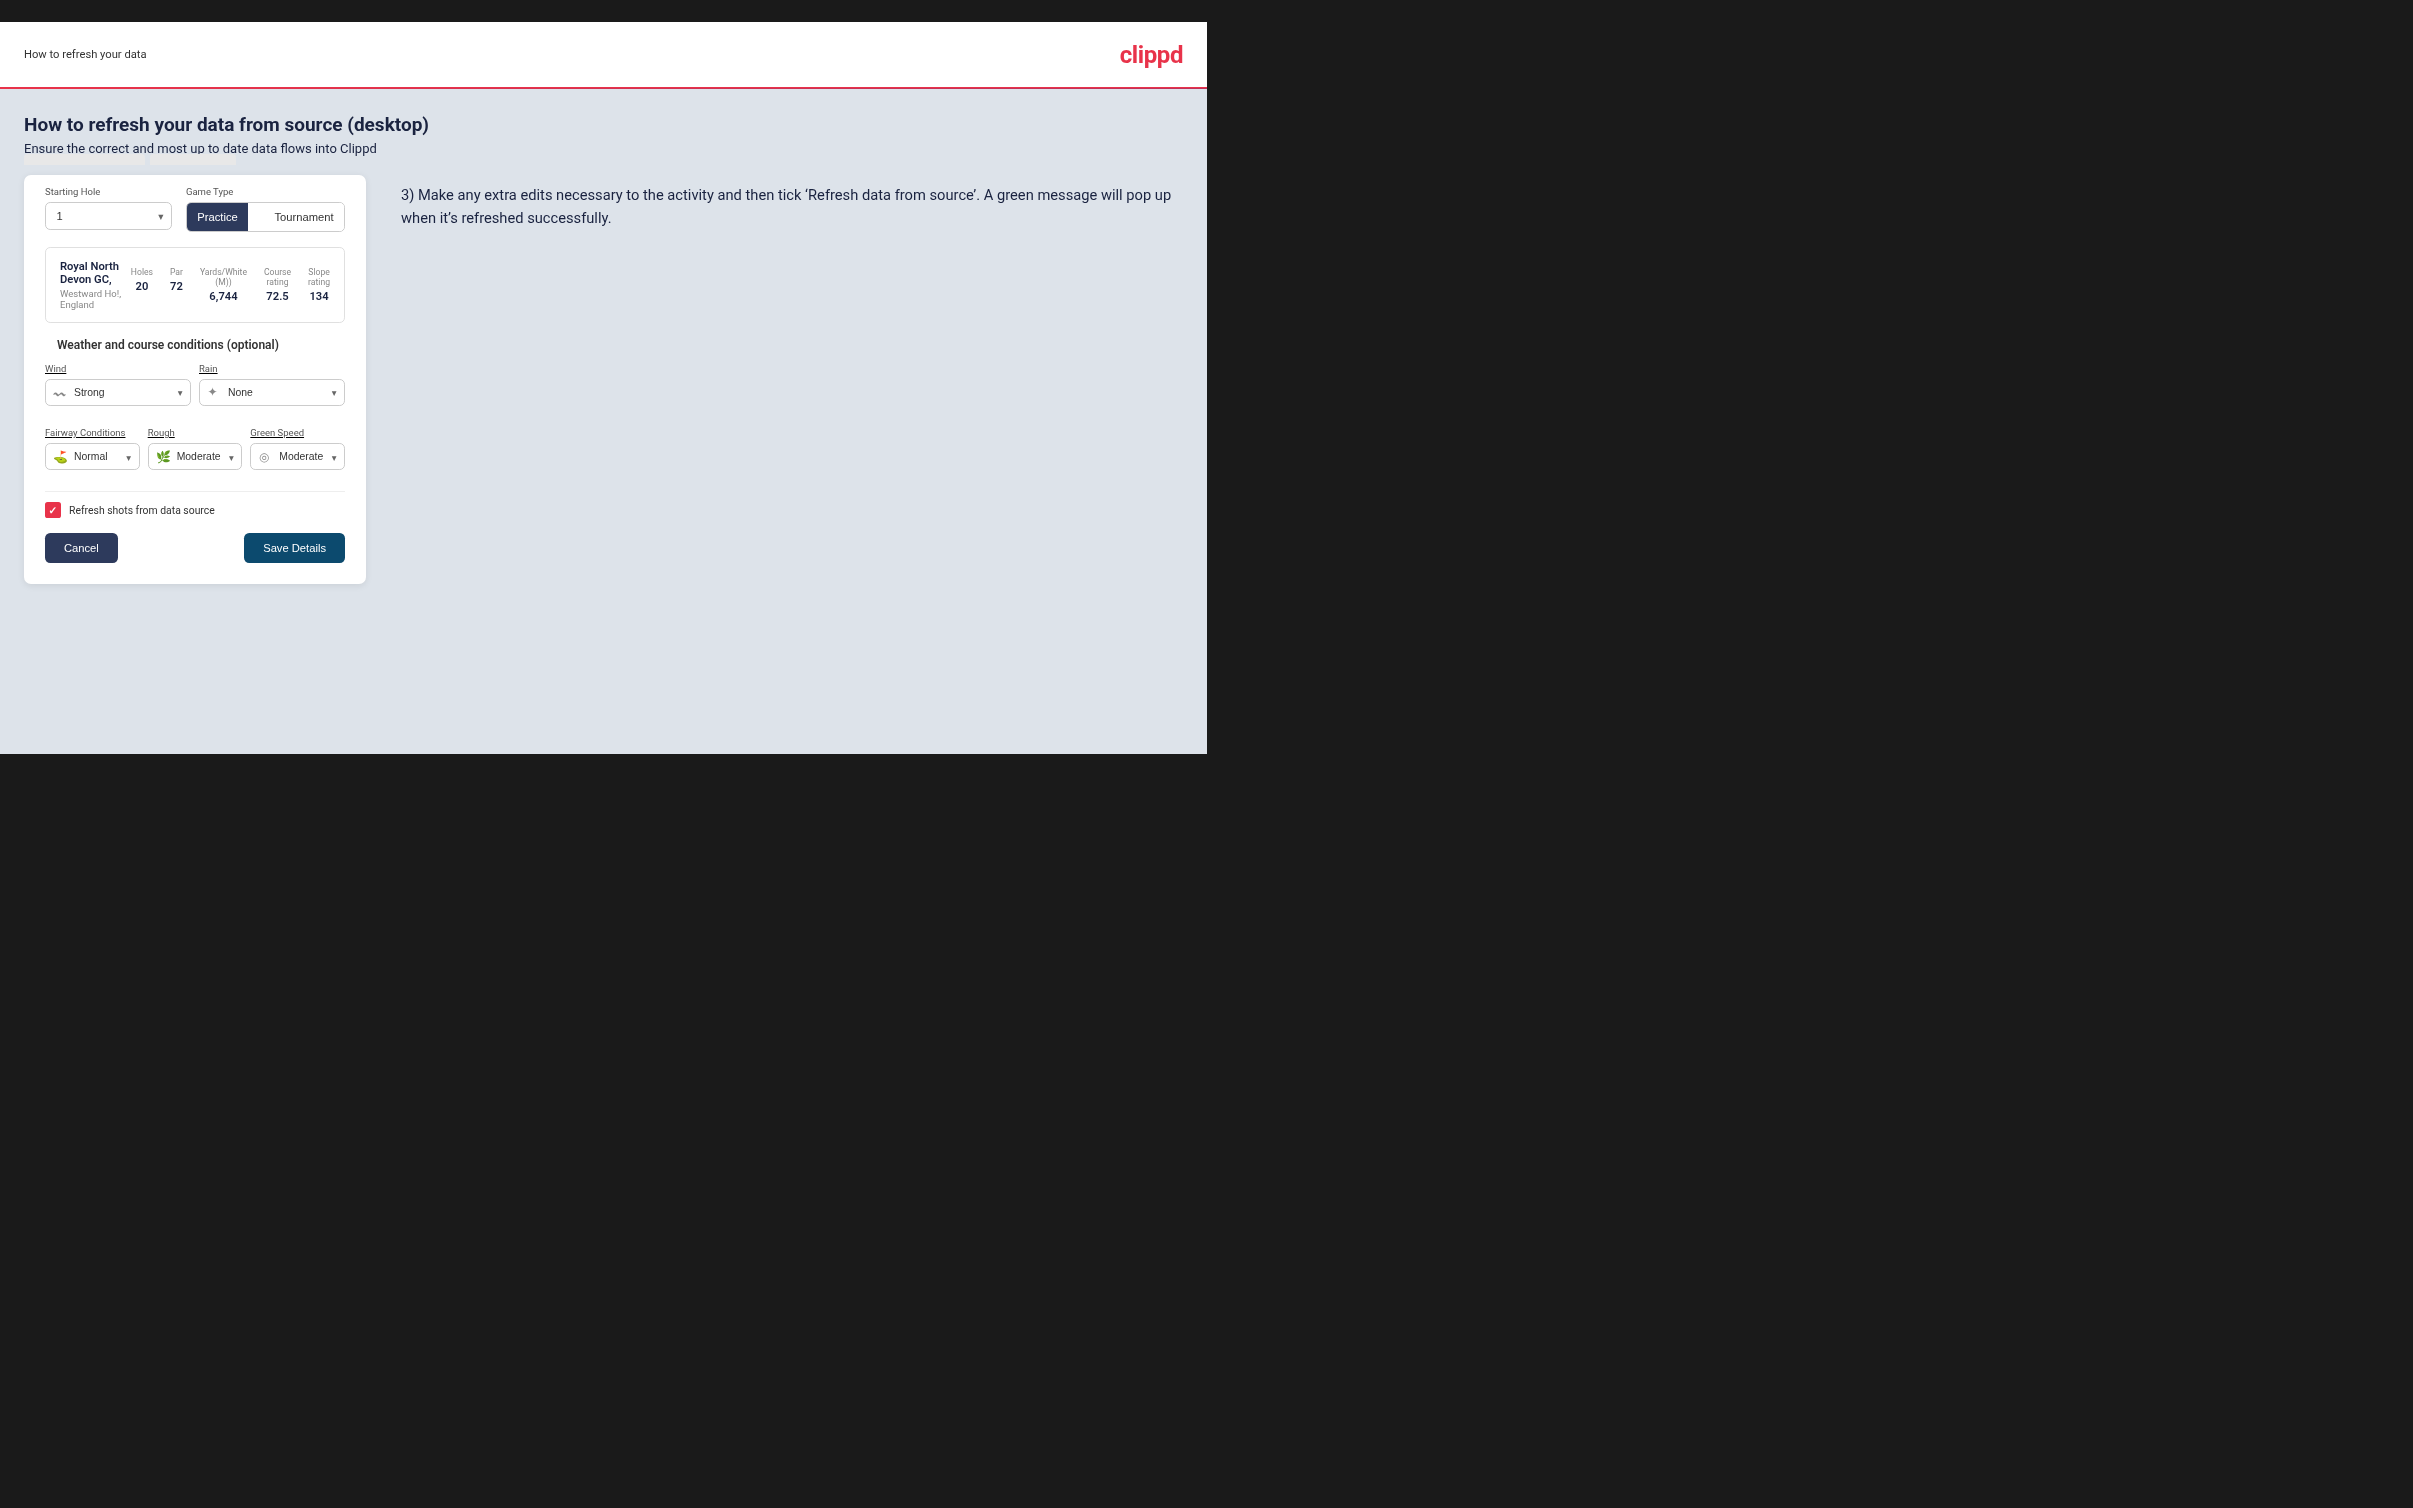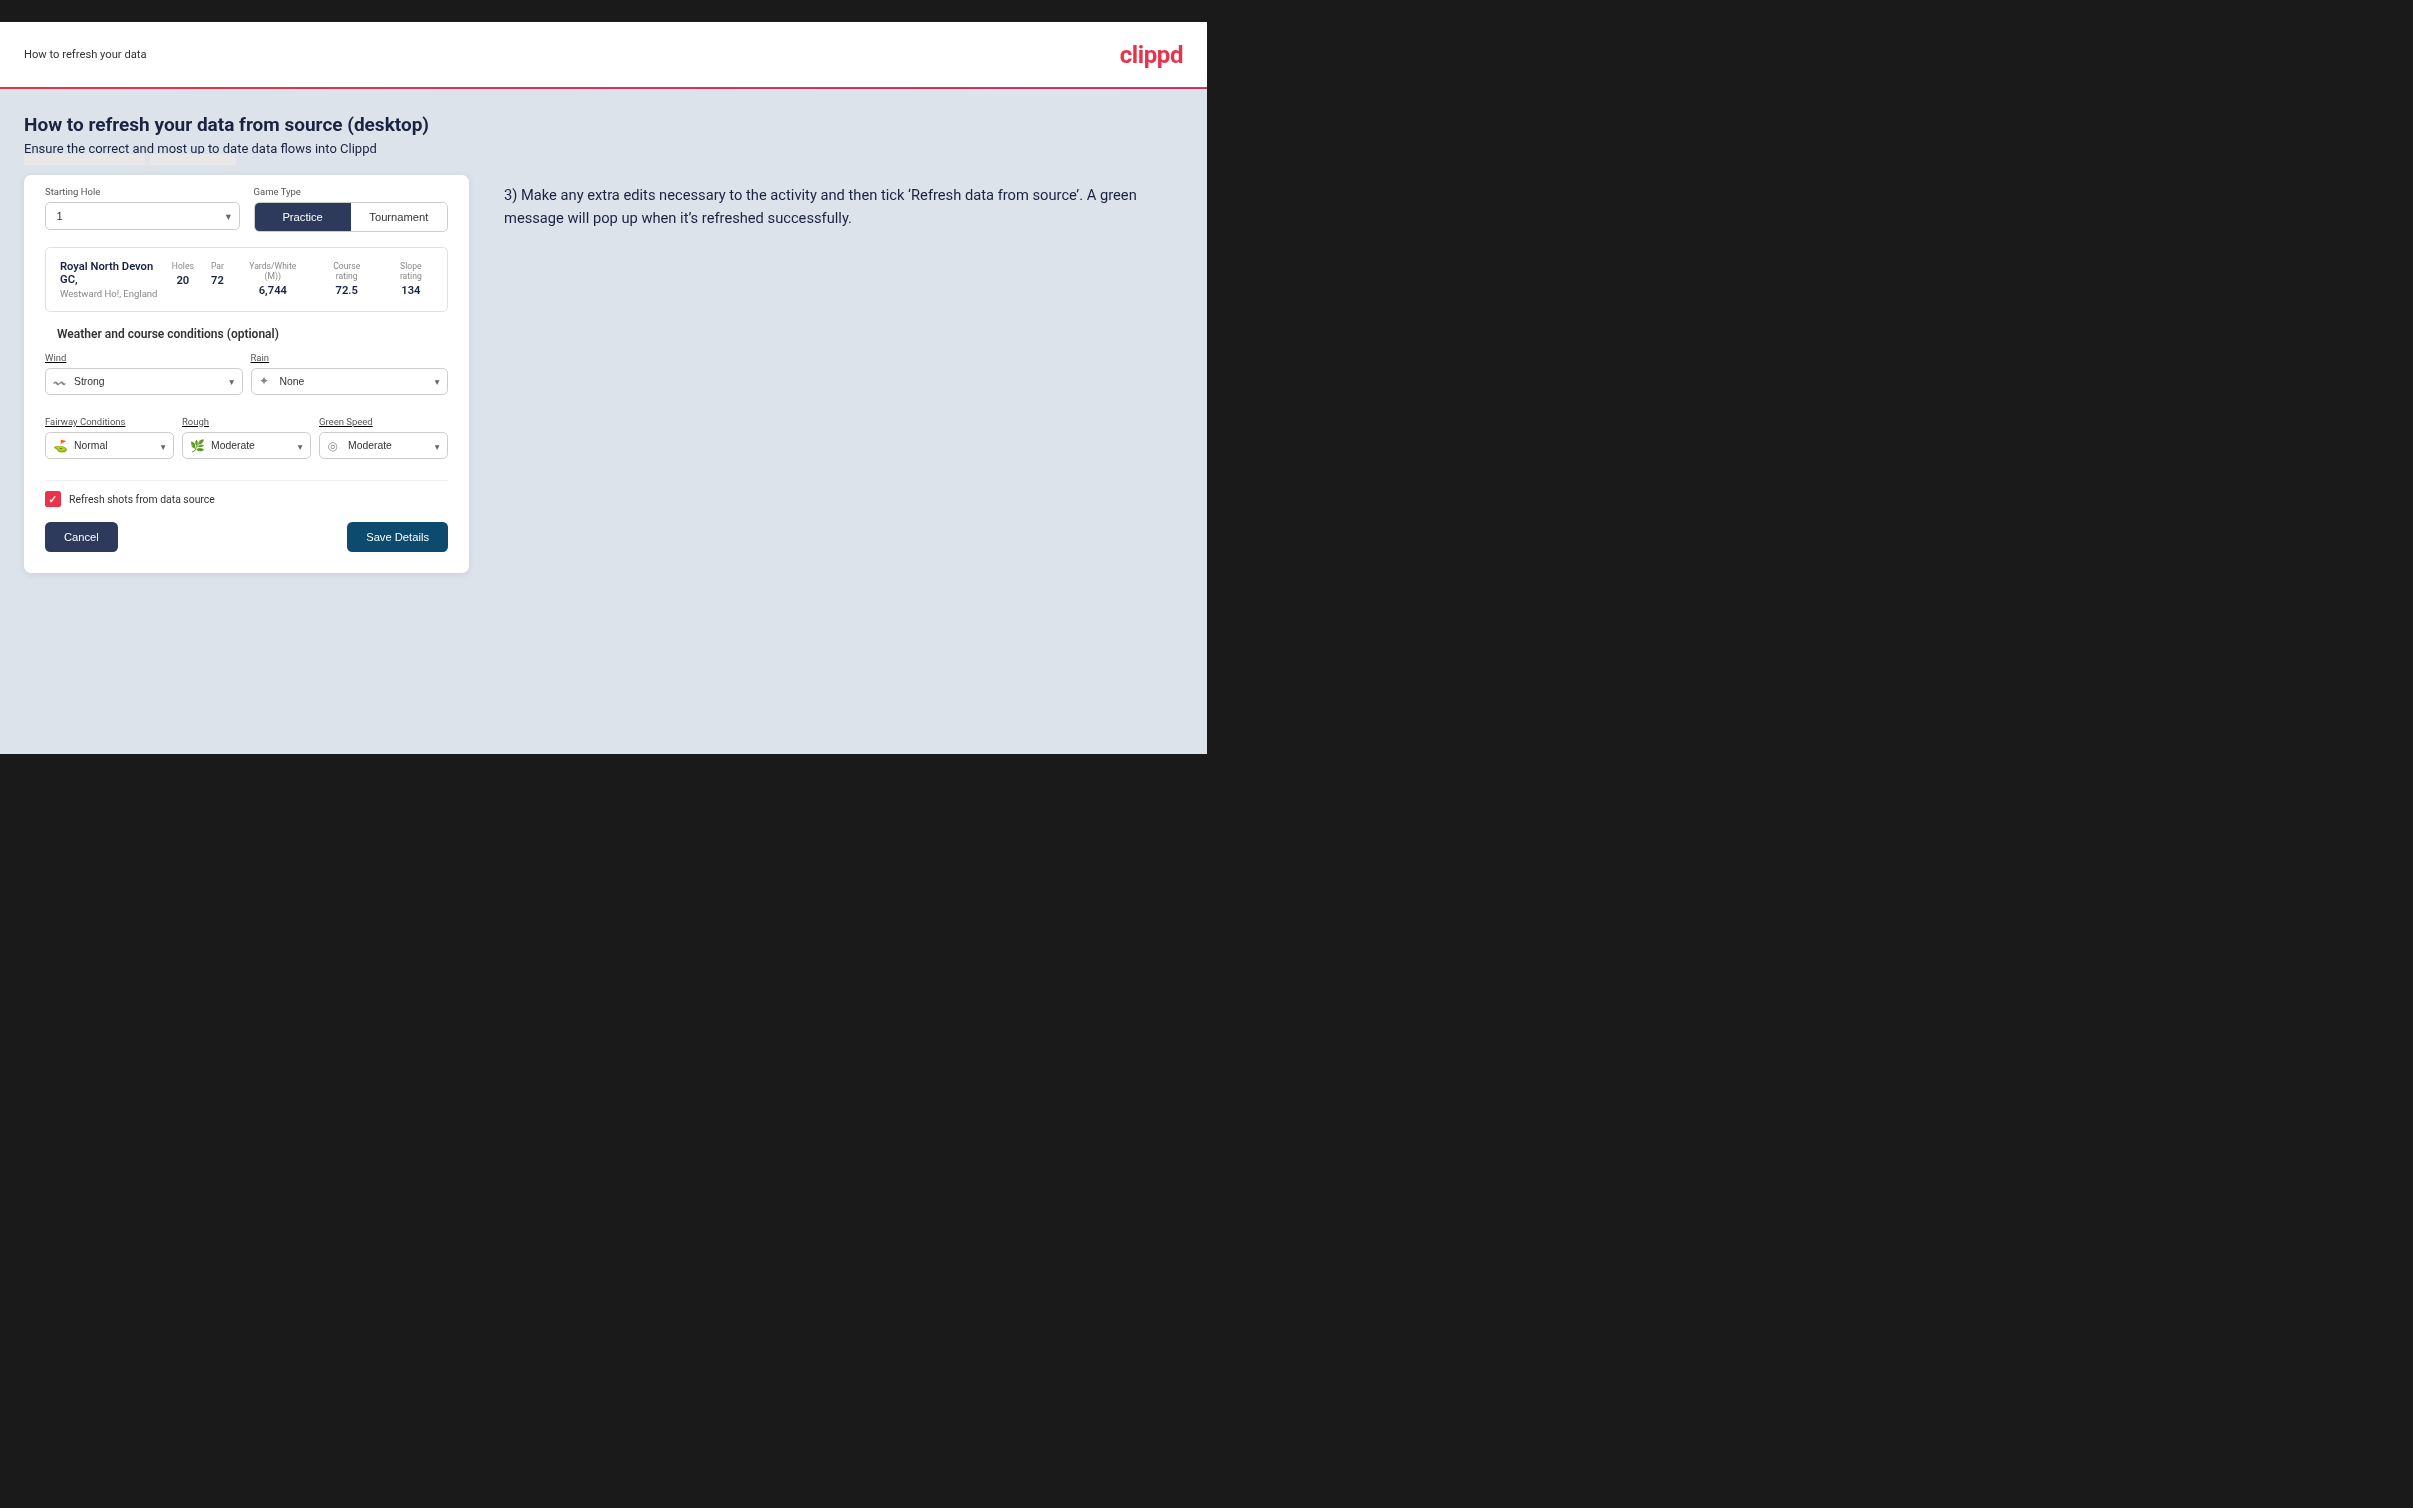--- a/index.html
+++ b/index.html
@@ -51,21 +51,21 @@
     }
     .content-area {
       display: flex;
       gap: 35px;
       align-items: flex-start;
     }
     .form-card {
       background: #fff;
       border-radius: 7px;
       padding: 21px;
-      width: 445px;
+      width: 342px;
       flex-shrink: 0;
       box-shadow: 0 1.7px 7px rgba(0,0,0,0.08);
     }
     .form-row {
       display: flex;
       gap: 14px;
       margin-bottom: 15.5px;
     }
     .form-group {
       flex: 1;
@@ -103,20 +103,21 @@
       transform: translateY(-50%);
       color: #666;
       font-size: 10.4px;
       pointer-events: none;
     }
     .game-type-group {
       display: flex;
       border: 0.9px solid #ccc;
       border-radius: 5.2px;
       overflow: hidden;
+      gap: 16px;
     }
     .game-type-btn {
       flex: 1;
       padding: 7.8px 10.4px;
       border: none;
       font-size: 11.2px;
       cursor: pointer;
       font-weight: 500;
     }
     .game-type-btn.active {

